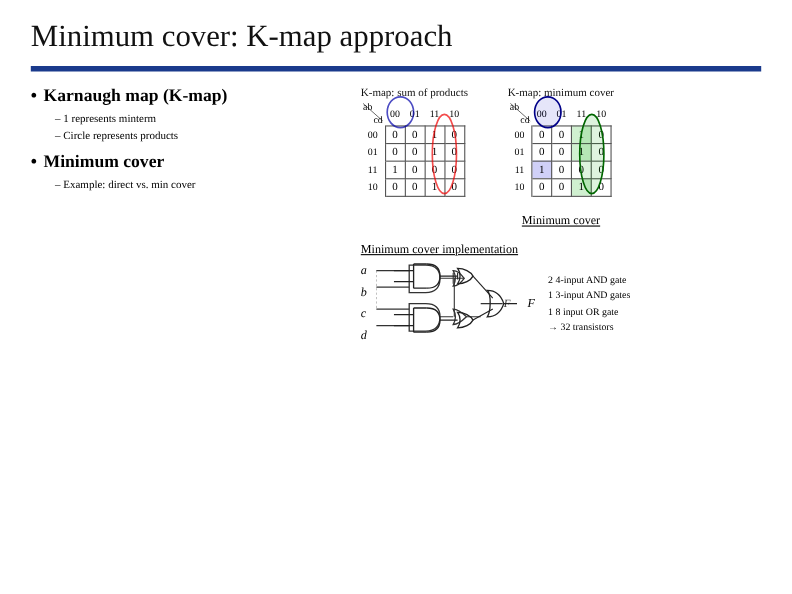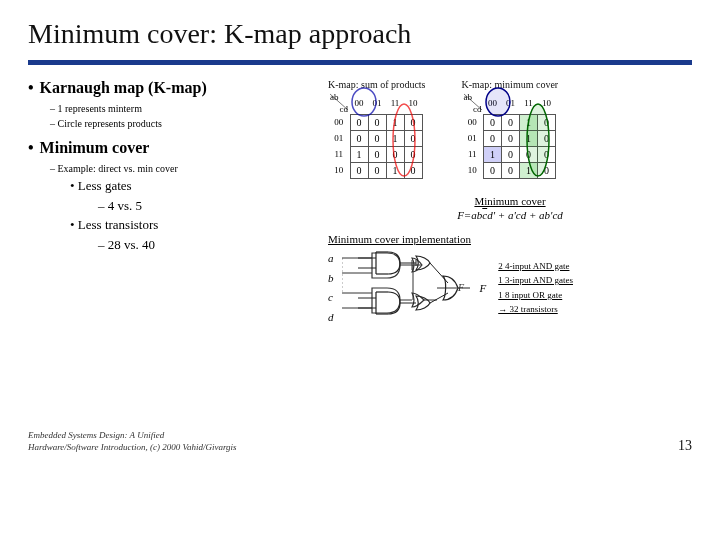--- a/index.html
+++ b/index.html
@@ -243,34 +243,20 @@
         </div>
       </div>
 
       <div class="bullet-main">
         <span>Minimum cover</span>
       </div>
       <div class="sub-bullets">
         <div class="sub-bullet">
           <span>Example: direct vs. min cover</span>
         </div>
-        <div class="sub-sub-bullets">
-          <div class="sub-sub-bullet">
-            <span>Less gates</span>
-          </div>
-          <div style="margin-left:28px; font-size:13px; line-height:1.5;">
-            <span>– </span><span>4 vs. 5</span>
-          </div>
-          <div class="sub-sub-bullet">
-            <span>Less transistors</span>
-          </div>
-          <div style="margin-left:28px; font-size:13px; line-height:1.5;">
-            <span>– </span><span>28 vs. 40</span>
-          </div>
-        </div>
       </div>
 
     </div>
 
     <div class="right-panel">
 
       <div class="kmap-section">
 
         <div class="kmap-table-wrapper">
           <div class="kmap-label">K-map: sum of products</div>
@@ -396,23 +382,20 @@
             <svg width="28" height="36" style="position:absolute;top:0;left:0;">
               <ellipse cx="14" cy="18" rx="12" ry="14" fill="rgba(0,0,200,0.1)" stroke="#008" stroke-width="1.5"></ellipse>
             </svg>
           </div>
         </div>
 
       </div>
 
       <div class="min-cover-box">
         <div class="min-cover-title">Minimum cover</div>
-        <div class="min-cover-formula">
-          F=ab<span class="overline">c</span>d' + a'cd + ab'cd
-        </div>
       </div>
 
       <div class="impl-section">
         <div class="impl-title">Minimum cover implementation</div>
         <div class="impl-diagram">
 
           <div style="display:flex;flex-direction:column;justify-content:space-around;height:78px;font-size:11px;font-style:italic;margin-right:2px;">
             <span>a</span>
             <span>b</span>
             <span>c</span>
@@ -477,33 +460,26 @@
 
             <line x1="72" y1="15" x2="90" y2="35" stroke="#222" stroke-width="1"></line>
             <line x1="72" y1="55" x2="90" y2="45" stroke="#222" stroke-width="1"></line>
 
             <path d="M85,28 C91,28 97,31 100,40 C97,49 91,52 85,52 C88,48 89,32 85,28 Z" fill="none" stroke="#222" stroke-width="1.2"></path>
             <line x1="100" y1="40" x2="112" y2="40" stroke="#222" stroke-width="1"></line>
           </svg>
 
           <div style="font-size:11px;font-style:italic;margin-left:-4px;">F</div>
 
-          <div class="impl-labels" style="margin-left:6px;text-decoration:underline;">
+          <div class="impl-labels" style="margin-left:6px;">
             <div>2 4-input AND gate</div>
             <div>1 3-input AND gates</div>
             <div>1 8 input OR gate</div>
             <div>→ 32 transistors</div>
           </div>
         </div>
       </div>
 
     </div>
   </div>
 
-  <div class="footer">
-    <div class="footer-text">
-      <div>Embedded Systems Design: A Unified</div>
-      <div>Hardware/Software Introduction, (c) 2000 Vahid/Givargis</div>
-    </div>
-    <div class="page-number">13</div>
-  </div>
 
 </div>
 
 </body></html>

